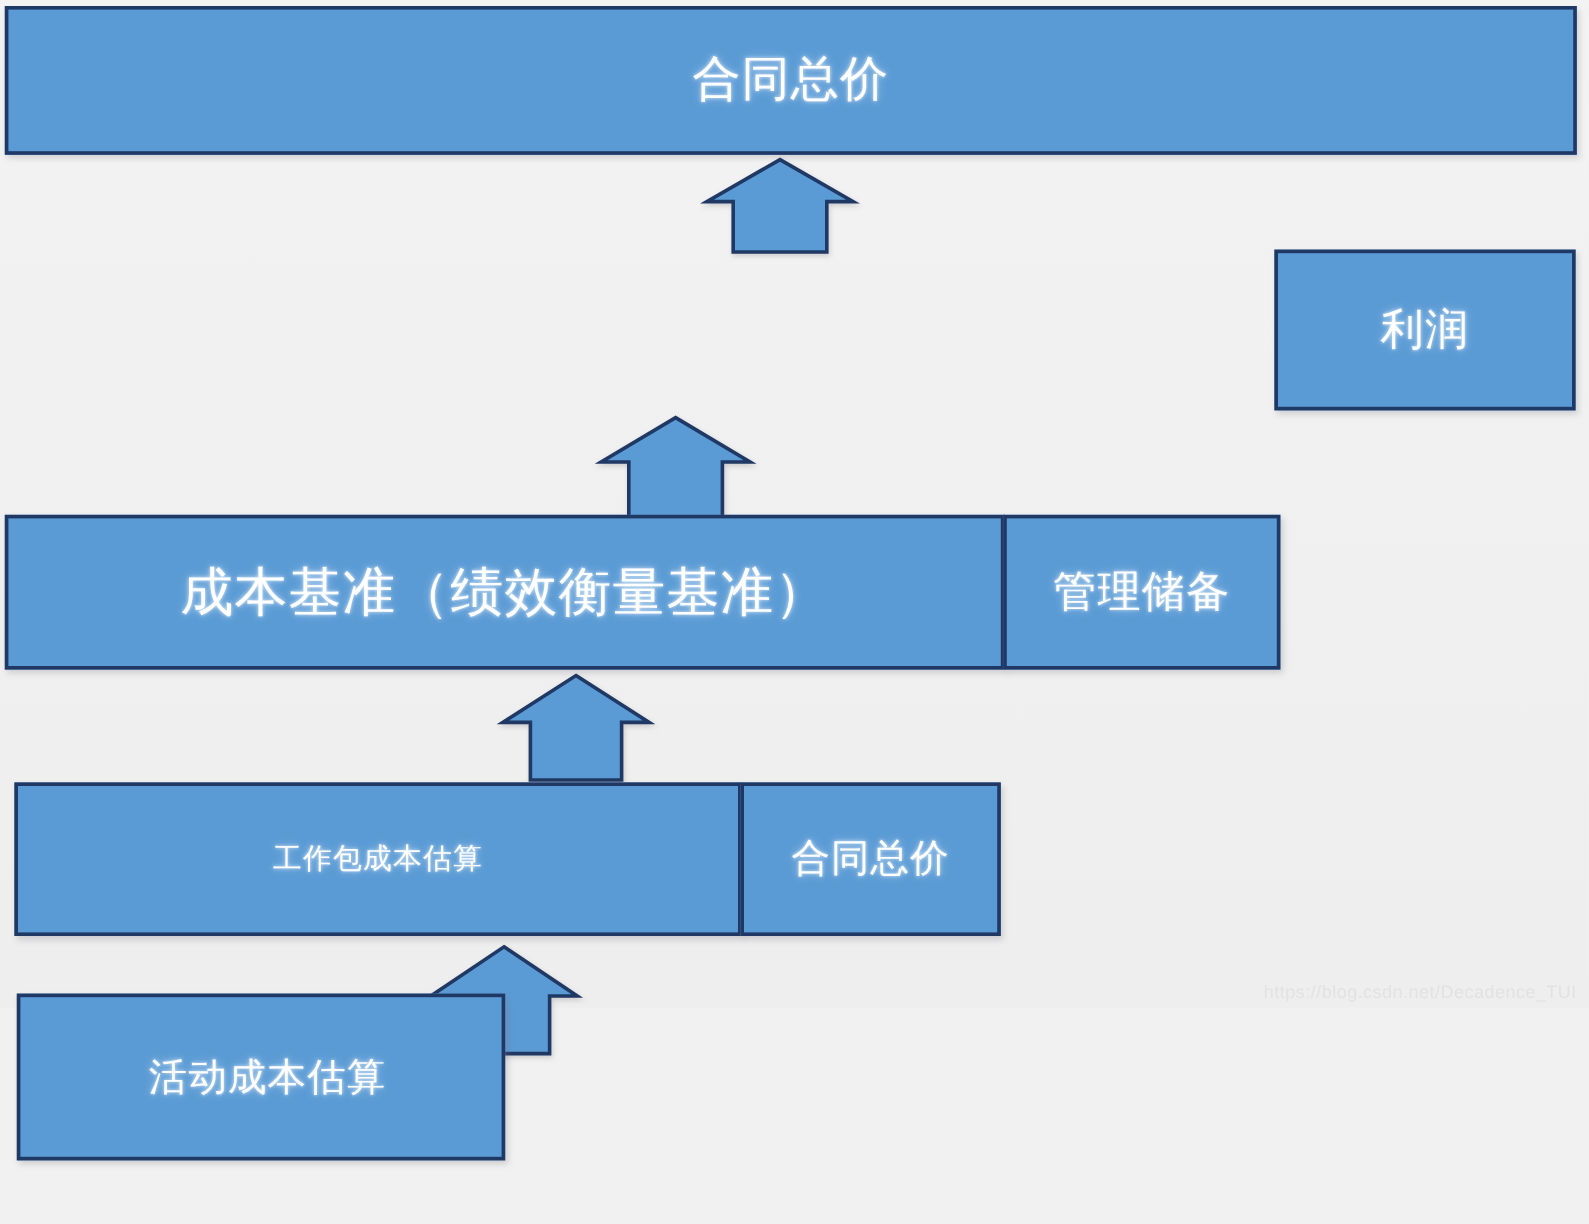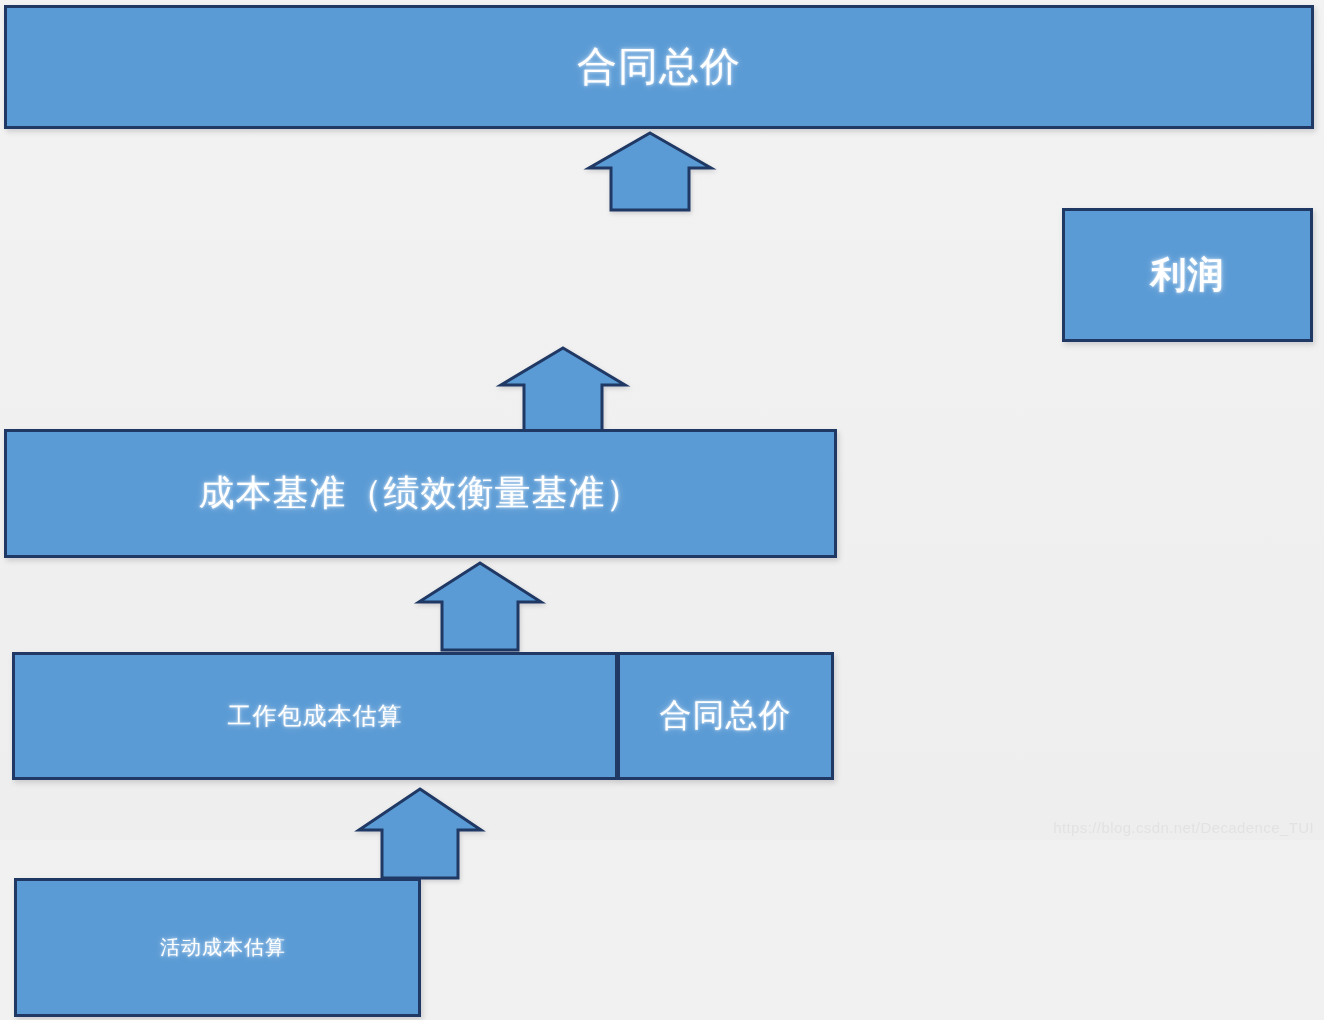--- a/index.html
+++ b/index.html
@@ -40,32 +40,32 @@
   .node .lbl {
     display: block;
     padding: 0 6px;
   }
 
   
   #n-contract-total      { left: 4px;    top: 5px;   width: 1310px; height: 124px; font-size: 40px; }
 
   
   #n-project-budget      { left: 4px;    top: 208px; width: 1059px; height: 134px; font-size: 36px; }
-  #n-profit              { left: 1062px; top: 208px; width: 251px;  height: 134px; font-size: 36px; font-weight: bold; }
+  #n-profit              { left: 1062px; top: 208px; width: 251px;  height: 134px; font-size: 36px; }
 
   
-  #n-cost-baseline       { left: 4px;    top: 429px; width: 833px;  height: 129px; font-size: 36px; }
+  #n-cost-baseline       { left: 4px;    top: 429px; width: 833px;  height: 129px; font-size: 44px; }
   #n-management-reserve  { left: 836px;  top: 429px; width: 231px;  height: 129px; font-size: 36px; }
 
   
   #n-workpackage-cost    { left: 12px;   top: 652px; width: 606px;  height: 128px; font-size: 24px; }
   #n-contingency-reserve { left: 617px;  top: 652px; width: 217px;  height: 128px; font-size: 32px; }
 
   
-  #n-activity-cost       { left: 14px;   top: 878px; width: 407px;  height: 139px; font-size: 20px; padding-left: 11px; }
+  #n-activity-cost       { left: 14px;   top: 828px; width: 407px;  height: 139px; font-size: 32px; padding-left: 11px; }
   #n-activity-contingency{ left: 420px;  top: 878px; width: 203px;  height: 139px; font-size: 30px;
                            line-height: 1.28; }
 
   
   .arrow {
     position: absolute;
     display: block;
     overflow: visible;
     filter: drop-shadow(1px 2px 2px rgba(120,120,130,0.30));
   }
@@ -110,20 +110,23 @@
     <span class="lbl">利润</span>
   </div>
 
   <svg class="arrow" id="a-baseline-to-budget" viewBox="0 0 130 88">
     <polygon points="65,3 127,40 104,40 104,86 26,86 26,40 3,40"></polygon>
   </svg>
 
   <div class="node" id="n-cost-baseline">
     <span class="lbl">成本基准（绩效衡量基准）</span>
   </div>
+  <div class="node" id="n-management-reserve">
+    <span class="lbl">管理储备</span>
+  </div>
 
   <svg class="arrow" id="a-workpkg-to-baseline" viewBox="0 0 128 92">
     <polygon points="64,3 125,42 102,42 102,90 26,90 26,42 3,42"></polygon>
   </svg>
 
   <div class="node" id="n-workpackage-cost">
     <span class="lbl">工作包成本估算</span>
   </div>
   <div class="node" id="n-contingency-reserve">
     <span class="lbl">合同总价</span>

